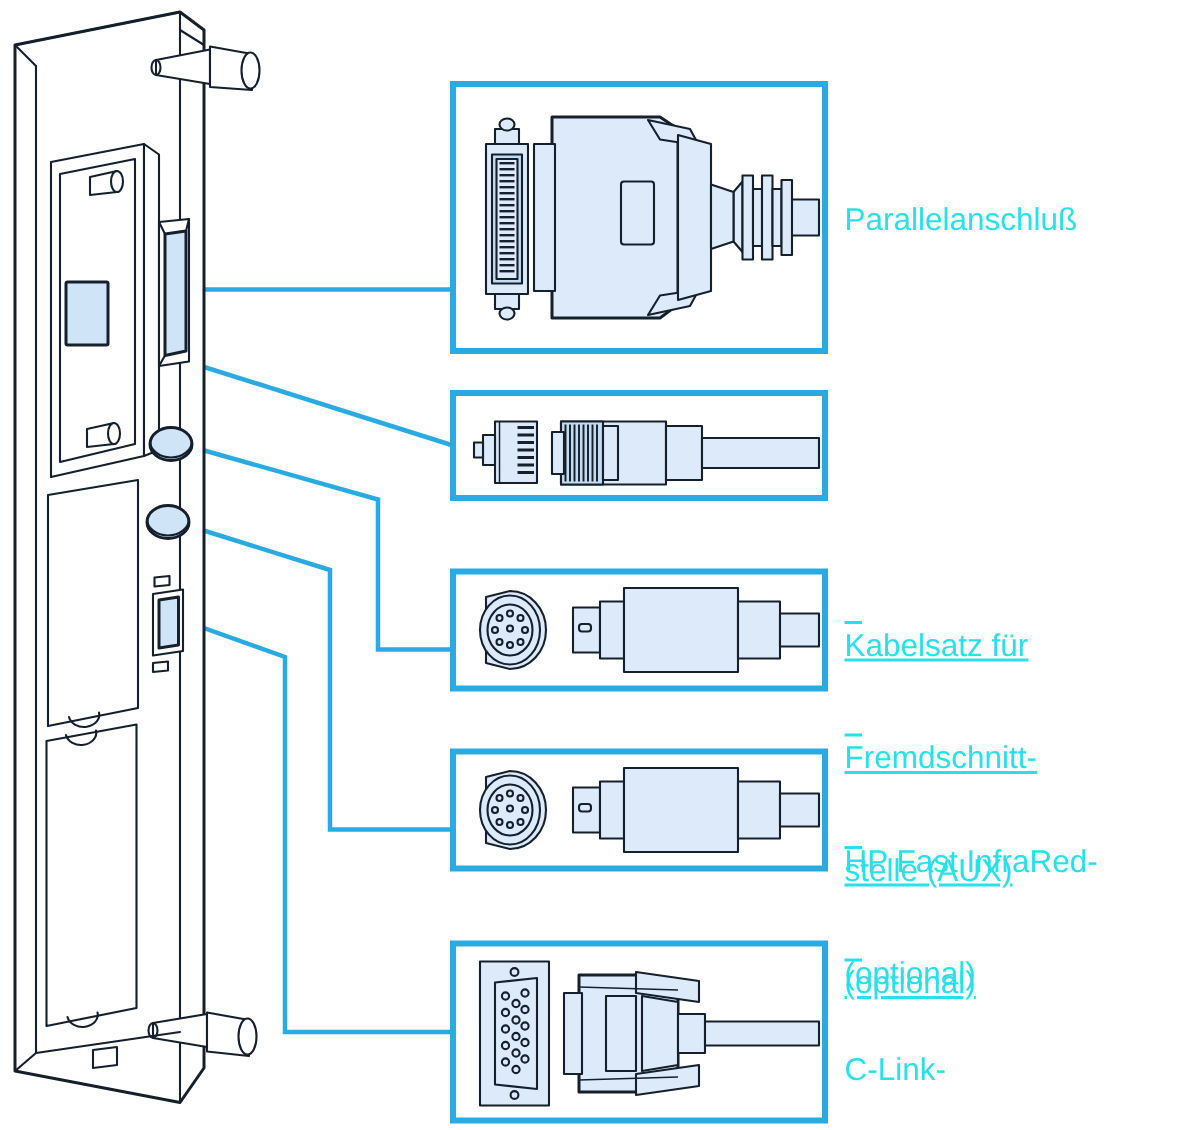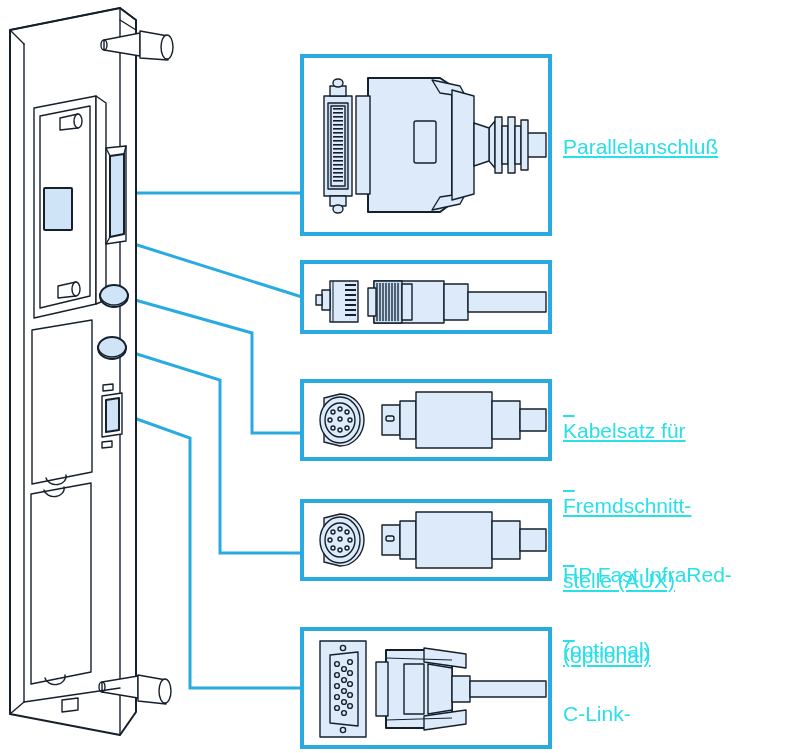--- a/index.html
+++ b/index.html
@@ -332,21 +332,21 @@
       <path class="fillb1" d="M404,664 L424,664 L424,714 L404,714 Z"></path>
       <path class="fillb1" d="M428,664 L452,668 L452,710 L428,714 Z"></path>
       <rect class="fillb1" x="452" y="676" width="18" height="26"></rect>
       <rect class="fillb1" x="470" y="681" width="76" height="16"></rect>
       <path class="olthin" d="M386,658 L452,660"></path>
       <path class="olthin" d="M386,720 L452,718"></path>
     </g>
   </g>
 </svg>
 
-<div class="lbl" style="left:563px;top:134px;text-decoration:underline;"><span>Parallelanschluß</span></div>
+<div class="lbl" style="left:563px;top:134px;"><span>Parallelanschluß</span></div>
 
 
 <div class="lbl" style="left:563px;top:368px;text-decoration:underline;">
   <div>Kabelsatz für</div>
   <div>Fremdschnitt-</div>
   <div>stelle (AUX)</div>
   <div>(optional)</div>
 </div>
 
 <div class="lbl" style="left:563px;top:512px;">

